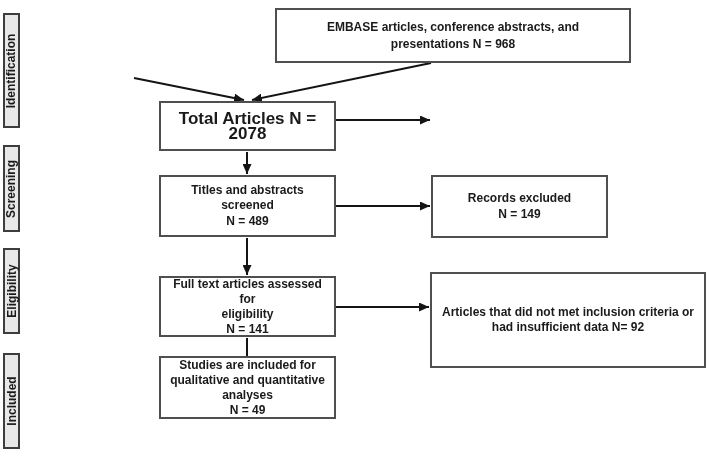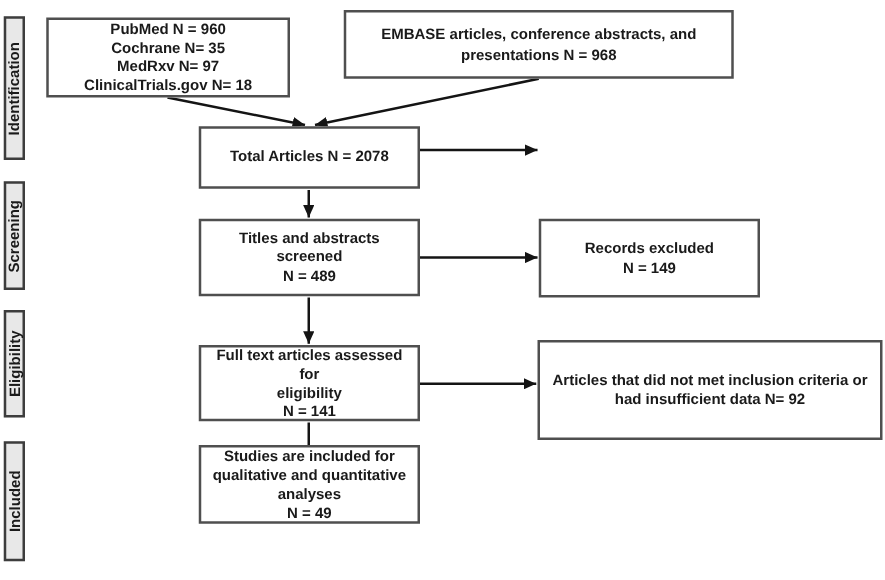--- a/index.html
+++ b/index.html
@@ -76,54 +76,48 @@
   <div class="stage" style="left:3px;top:145px;height:87px;">
       <span class="vtext">Screening</span>
     </div>
   <div class="stage" style="left:3px;top:248px;height:86px;">
       <span class="vtext">Eligibility</span>
     </div>
   <div class="stage" style="left:3px;top:353px;height:96px;">
       <span class="vtext">Included</span>
     </div>
 
-  <div class="box" style="left:37px;top:14px;width:195px;height:64px;line-height:15px;">
-    <span class="box-text">PubMed N = 960
-Cochrane N= 35
-MedRxv N= 97
-ClinicalTrials.gov N= 18</span>
-  </div>
 
-  <div class="box wide" style="left:275px;top:8px;width:312px;height:55px;">
+  <div class="box wide" style="left:275px;top:8px;width:356px;height:55px;">
     <span class="box-text">EMBASE articles, conference abstracts, and
 presentations N = 968</span>
   </div>
 
-  <div class="box" style="left:159px;top:101px;width:177px;height:50px;font-size:12px;justify-content:center;">
+  <div class="box" style="left:159px;top:101px;width:177px;height:50px;font-size:17px;justify-content:center;">
     <span class="box-text">Total Articles N = 2078</span>
   </div>
 
 
   <div class="box" style="left:159px;top:175px;width:177px;height:62px;">
     <span class="box-text">Titles and abstracts screened
 N = 489</span>
   </div>
 
   <div class="box" style="left:431px;top:175px;width:177px;height:63px;">
     <span class="box-text">Records excluded
 N = 149</span>
   </div>
 
   <div class="box" style="left:159px;top:276px;width:177px;height:61px;line-height:15px;">
     <span class="box-text">Full text articles assessed for
 eligibility
 N = 141</span>
   </div>
 
-  <div class="box" style="left:430px;top:272px;width:276px;height:80px;">
+  <div class="box" style="left:430px;top:272px;width:276px;height:96px;">
     <span class="box-text">Articles that did not met inclusion criteria or
 had insufficient data N= 92</span>
   </div>
 
   <div class="box" style="left:159px;top:356px;width:177px;height:63px;line-height:15px;">
     <span class="box-text">Studies are included for
 qualitative and quantitative
 analyses
 N = 49</span>
   </div>

